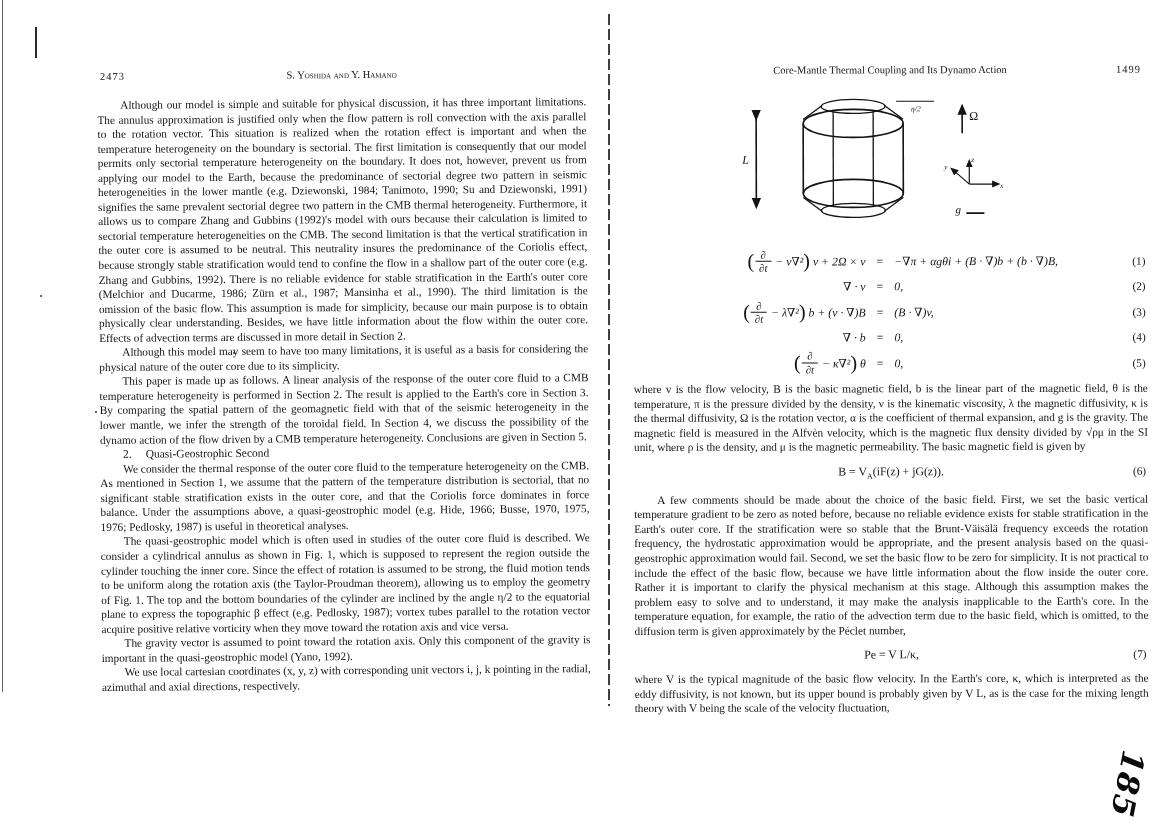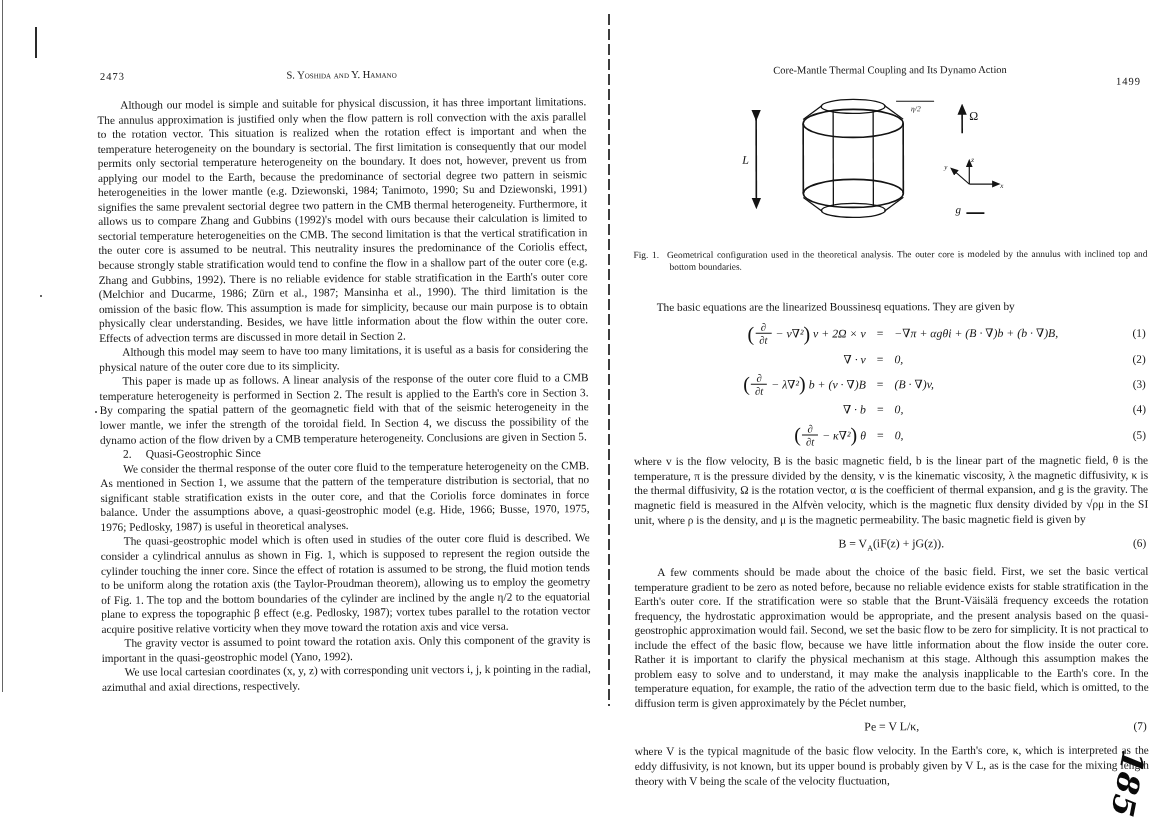--- a/index.html
+++ b/index.html
@@ -13,21 +13,21 @@
   .fold-line{position:absolute;left:608px;top:14px;width:1.5px;height:692px;
     background:repeating-linear-gradient(to bottom,#1c1c1c 0 11px,rgba(0,0,0,0) 11px 15px);opacity:.85;}
   .tick-mark{position:absolute;left:35px;top:27px;width:2px;height:31px;background:#2a2a2a;}
   .dot{position:absolute;width:2px;height:2px;background:#333;border-radius:50%;}
   
   .col{position:absolute;text-align:justify;font-size:11.3px;line-height:14.55px;}
   #left-col{left:97px;top:70px;width:489px;transform:rotate(-0.45deg);transform-origin:0 0;}
   #right-col{left:633px;top:64px;width:514px;transform:rotate(-0.15deg);transform-origin:0 0;}
   .runhead{position:relative;font-size:10.5px;margin-bottom:14px;height:14px;line-height:14px;}
   .runhead .pnum-l{position:absolute;left:3px;top:0;letter-spacing:1px;}
-  .runhead .pnum-r{position:absolute;right:6px;top:12px;letter-spacing:1px;}
+  .runhead .pnum-r{position:absolute;right:6px;top:0;letter-spacing:1px;}
   .runhead .rtitle{display:block;text-align:center;}
   .sc{font-variant:small-caps;}
   p.body-p{margin:0;text-indent:23px;}
   .sect-head{margin:30px 0 18px 10px;font-size:11.5px;text-indent:0;}
   .sect-head .sect-no{margin-right:14px;}
   
   .fig-area{position:relative;height:150px;margin-top:4px;}
   .fig-area svg{position:absolute;left:95px;top:0;}
   .caption{font-size:9.4px;line-height:11.8px;text-align:justify;padding-left:36px;text-indent:-36px;margin:8px 0 0 0;}
   .caption .cap-tag{margin-right:8px;}
@@ -63,21 +63,21 @@
 
 <div class="col" id="left-col">
   <div class="runhead">
     <span class="pnum-l">2473</span>
     <span class="rtitle sc">S. Yoshida and Y. Hamano</span>
   </div>
   <p class="body-p">Although our model is simple and suitable for physical discussion, it has three important limitations. The annulus approximation is justified only when the flow pattern is roll convection with the axis parallel to the rotation vector.  This situation is realized when the rotation effect is important and when the temperature heterogeneity on the boundary is sectorial.  The first limitation is consequently that our model permits only sectorial temperature heterogeneity on the boundary.  It does not, however, prevent us from applying our model to the Earth, because the predominance of sectorial degree two pattern in seismic heterogeneities in the lower mantle (e.g. Dziewonski, 1984; Tanimoto, 1990; Su and Dziewonski, 1991) signifies the same prevalent sectorial degree two pattern in the CMB thermal heterogeneity.  Furthermore, it allows us to compare Zhang and Gubbins (1992)'s model with ours because their calculation is limited to sectorial temperature heterogeneities on the CMB. The second limitation is that the vertical stratification in the outer core is assumed to be neutral. This neutrality insures the predominance of the Coriolis effect, because strongly stable stratification would tend to confine the flow in a shallow part of the outer core (e.g. Zhang and Gubbins, 1992). There is no reliable evidence for stable stratification in the Earth's outer core (Melchior and Ducarme, 1986; Zürn et al., 1987; Mansinha et al., 1990).  The third limitation is the omission of the basic flow.  This assumption is made for simplicity, because our main purpose is to obtain physically clear understanding. Besides, we have little information about the flow within the outer core.  Effects of advection terms are discussed in more detail in Section 2.</p>
   <p class="body-p">Although this model may seem to have too many limitations, it is useful as a basis for considering the physical nature of the outer core due to its simplicity.</p>
   <p class="body-p">This paper is made up as follows.  A linear analysis of the response of the outer core fluid to a CMB temperature heterogeneity is performed in Section 2.  The result is applied to the Earth's core in Section 3.  By comparing the spatial pattern of the geomagnetic field with that of the seismic heterogeneity in the lower mantle, we infer the strength of the toroidal field.  In Section 4, we discuss the possibility of the dynamo action of the flow driven by a CMB temperature heterogeneity.  Conclusions are given in Section 5.</p>
   <p class="body-p sect-head">
-    <span class="sect-no">2.</span><span>Quasi-Geostrophic Since</span>
+    <span class="sect-no">2.</span><span>Quasi-Geostrophic Second</span>
   </p>
   <p class="body-p">We consider the thermal response of the outer core fluid to the temperature heterogeneity on the CMB. As mentioned in Section 1, we assume that the pattern of the temperature distribution is sectorial, that no significant stable stratification exists in the outer core, and that the Coriolis force dominates in force balance.  Under the assumptions above, a quasi-geostrophic model (e.g. Hide, 1966; Busse, 1970, 1975, 1976; Pedlosky, 1987) is useful in theoretical analyses.</p>
   <p class="body-p">The quasi-geostrophic model which is often used in studies of the outer core fluid is described. We consider a cylindrical annulus as shown in Fig. 1, which is supposed to represent the region outside the cylinder touching the inner core.  Since the effect of rotation is assumed to be strong, the fluid motion tends to be uniform along the rotation axis (the Taylor-Proudman theorem), allowing us to employ the geometry of Fig. 1.  The top and the bottom boundaries of the cylinder are inclined by the angle η/2 to the equatorial plane to express the topographic β effect (e.g. Pedlosky, 1987); vortex tubes parallel to the rotation vector acquire positive relative vorticity when they move toward the rotation axis and vice versa.</p>
   <p class="body-p">The gravity vector is assumed to point toward the rotation axis.  Only this component of the gravity is important in the quasi-geostrophic model (Yano, 1992).</p>
   <p class="body-p">We use local cartesian coordinates (x, y, z) with corresponding unit vectors i, j, k pointing in the radial, azimuthal and axial directions, respectively.</p>
 </div>
 
 <div class="col" id="right-col">
   <div class="runhead">
     <span class="rtitle">Core-Mantle Thermal Coupling and Its Dynamo Action</span>
@@ -124,25 +124,21 @@
         <text x="14" y="72" font-size="12" font-style="italic">L</text>
         <text x="183" y="20" font-size="7.5" font-style="italic">η/2</text>
         <text x="241" y="29" font-size="12">Ω</text>
         <text x="243" y="71" font-size="7" font-style="italic">z</text>
         <text x="216" y="78" font-size="7" font-style="italic">y</text>
         <text x="272" y="97" font-size="7" font-style="italic">x</text>
         <text x="227" y="122" font-size="11" font-style="italic">g</text>
       </g>
     </svg>
   </div>
-  <p class="caption">
-    <span class="cap-tag">Fig. 1.</span><span>Geometrical configuration used in the theoretical analysis.  The outer core is modeled by the annulus with inclined top and bottom boundaries.</span>
-  </p>
 
-  <p class="body-p" style="margin-top:26px;">The basic equations are the linearized Boussinesq equations.  They are given by</p>
 
   <div class="eq-block">
       <div class="eqrow">
         <span class="eq-lhs"><span class="bigp">(</span><span class="frac"><span class="fnum">∂</span><span class="fden">∂t</span></span><span class="eqtxt"> − ν∇²</span><span class="bigp">)</span><span class="eqtxt"> v + 2Ω × v</span></span>
         <span class="eq-rel">=</span>
         <span class="eq-rhs eqtxt">−∇π + αgθi + (B · ∇)b + (b · ∇)B,</span>
         <span class="eq-no">(1)</span>
       </div>
       <div class="eqrow">
         <span class="eq-lhs"><span class="eqtxt">∇ · v</span></span>

